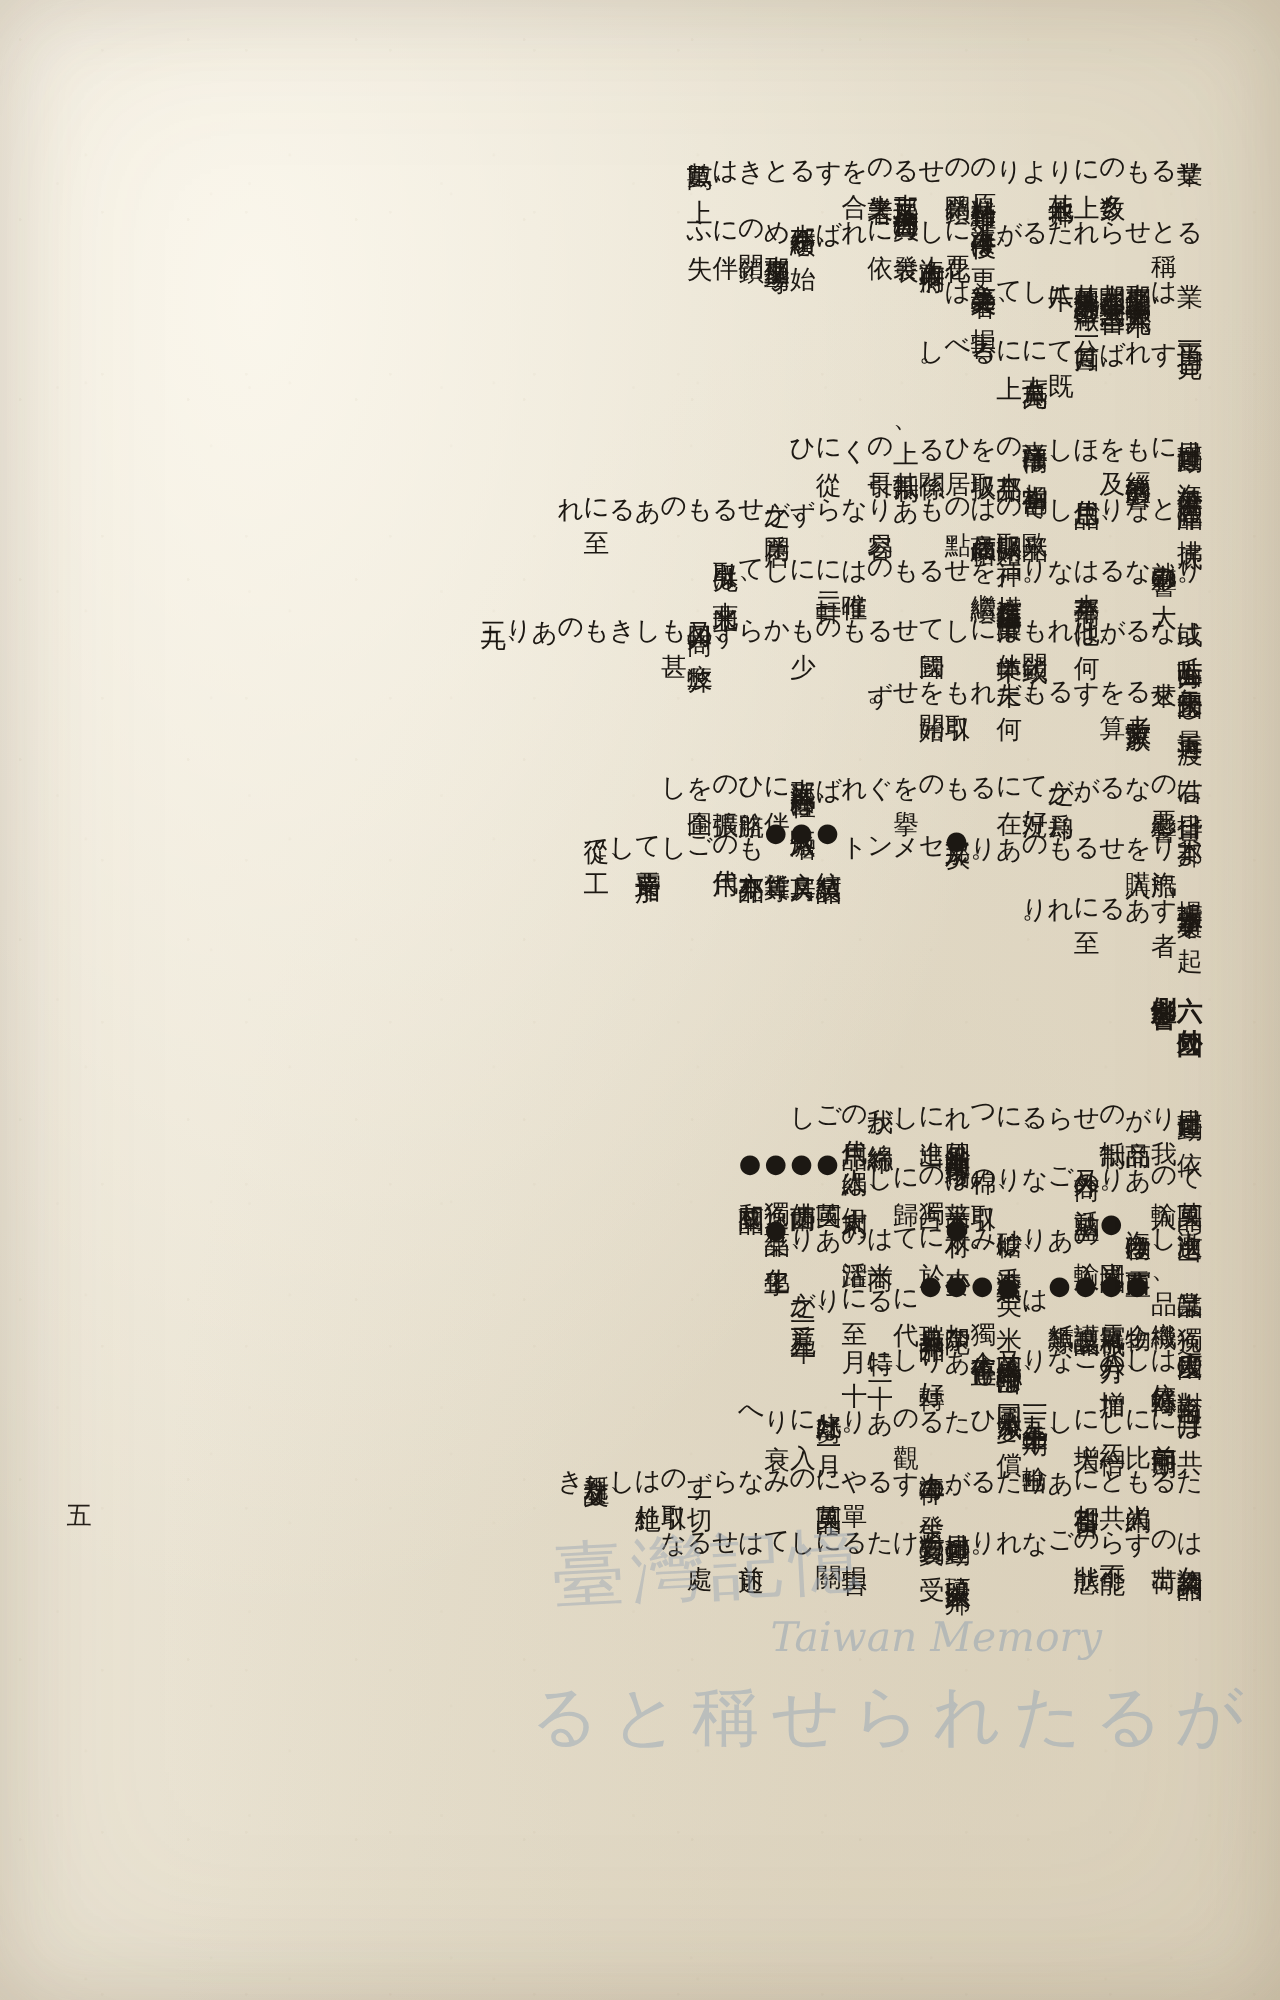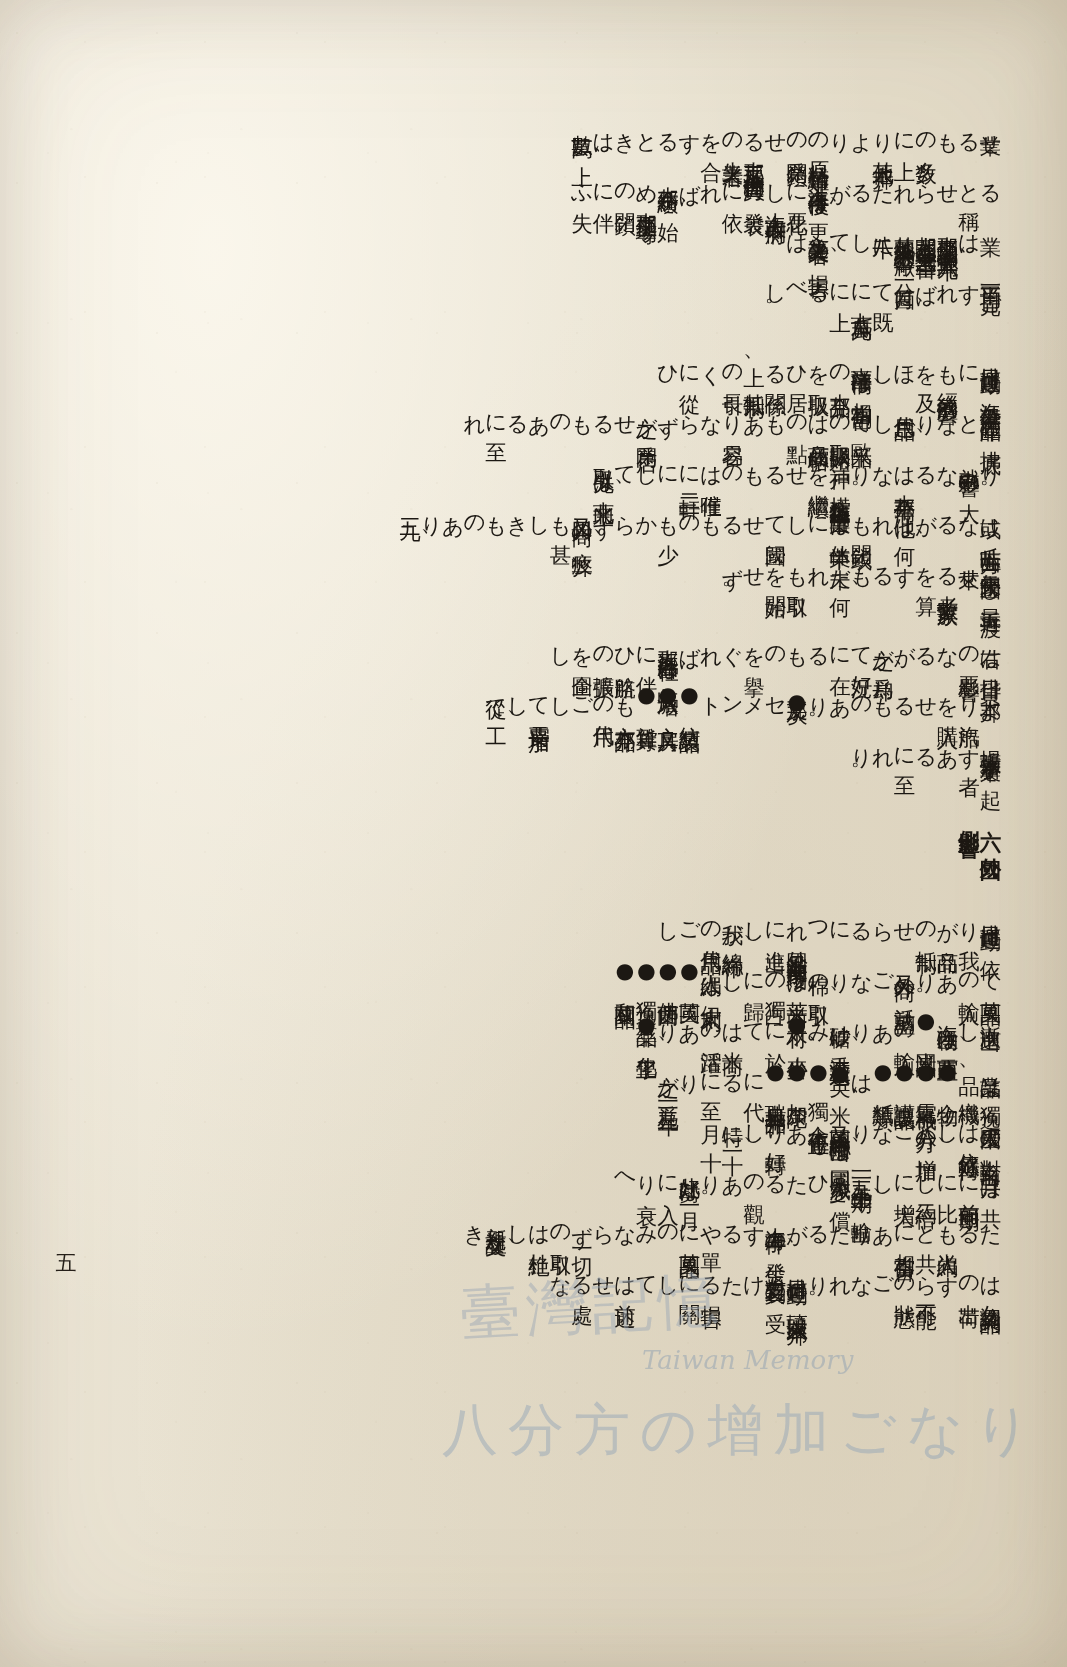--- a/index.html
+++ b/index.html
@@ -127,21 +127,21 @@
     color: #9aa6b4;
     font-family: "DejaVu Serif", serif;
     transform: rotate(-3deg);
     white-space: nowrap;
     opacity: 0.85;
   }
   #wm-latin {
     position: absolute;
     left: 212px;
     top: 78px;
-    font-size: 26px;
+    font-size: 34px;
     color: #8fa0b2;
     font-family: "DejaVu Serif", serif;
     font-style: italic;
     white-space: nowrap;
     opacity: 0.9;
   }
   #wm-cjk-bottom {
     position: absolute;
     left: 12px;
     top: 126px;
@@ -182,17 +182,17 @@
     <div class="col">二月は共に前年同期に比し約二倍に增大し、一九三一年上半期の輸出大減少を償ひたるの觀あり。此好勢は一月に入り衰へ</div>
     <div class="col">たるも尚人絹と共に相當引合ありたるが、上海事件の發生するや單に英國品のみならず一切の取引は杜絶し、新規註文なき</div>
     <div class="col">は勿論契約品の出荷すら不可能の狀態ごなれり。　排日運動の擡頭以來本邦對支貿易の受けたる損害に關しては前述せる處な</div>
   </div>
 
   <div id="page-number">五</div>
 
   <div id="watermark">
     <div id="wm-cjk-top">臺灣記憶</div>
     <div id="wm-latin">Taiwan Memory</div>
-    <div id="wm-cjk-bottom">八分方の增加ごなり</div>
+    <div id="wm-cjk-bottom">ると稱せられたるが</div>
   </div>
 
   <div id="edge-shade"></div>
 </div>
 
 </body></html>

